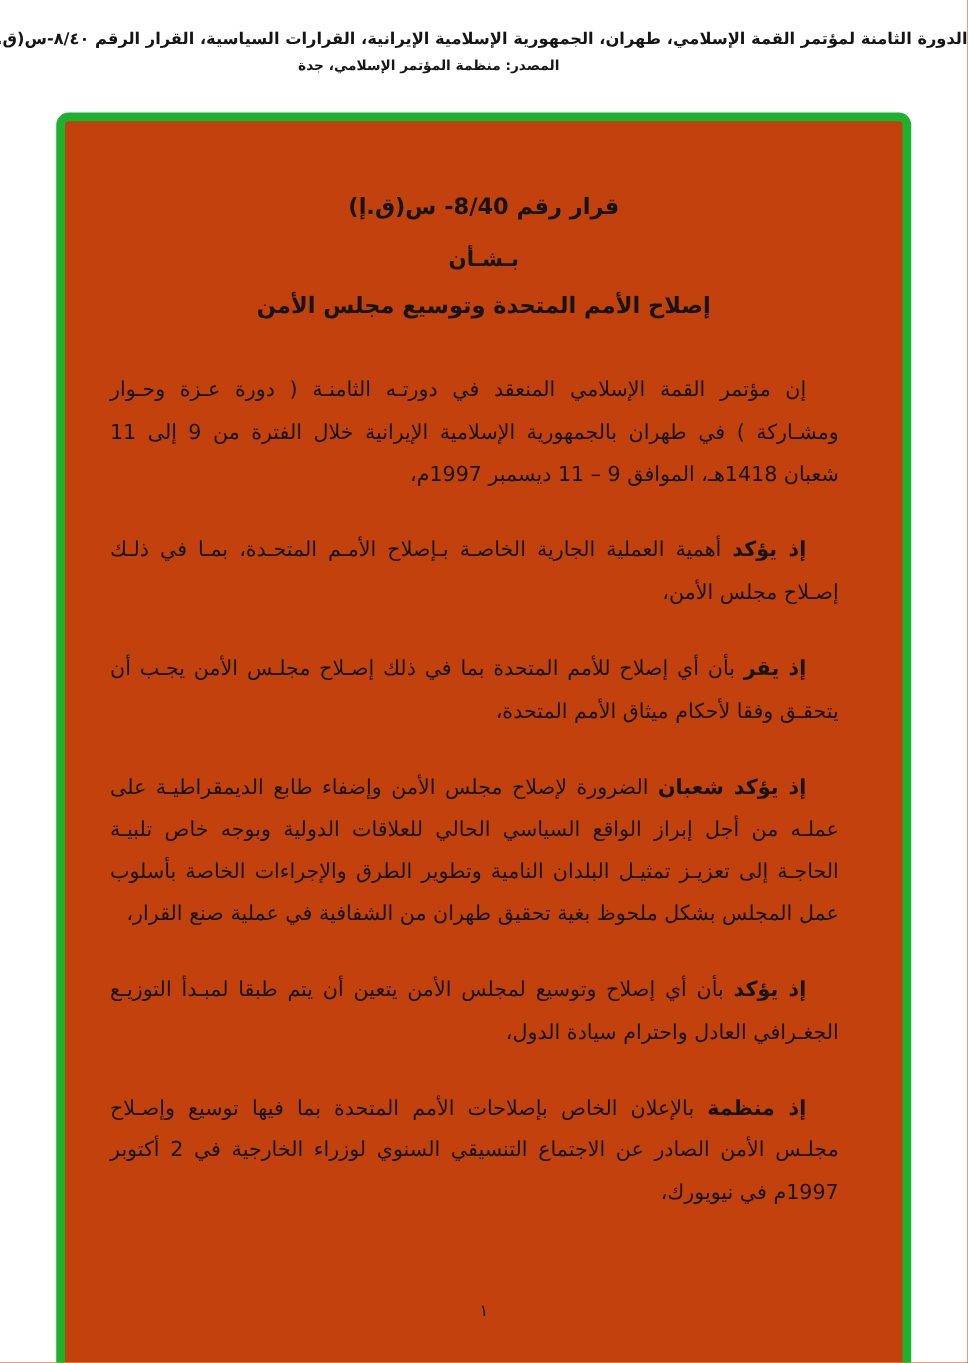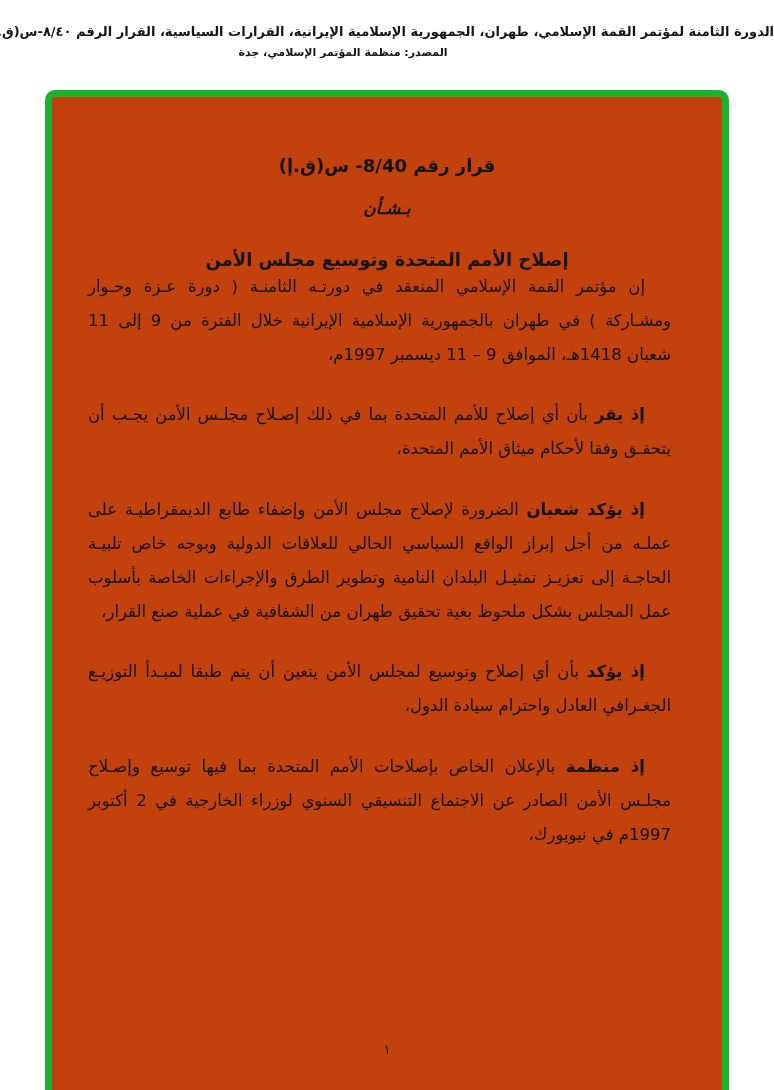--- a/index.html
+++ b/index.html
@@ -33,22 +33,22 @@
     box-sizing:border-box;
     border:7px solid #1cb22e;
     border-radius:10px;
     padding:58px 36px 0 36px;
     direction:rtl;
     overflow:hidden;
     background:#c2410c;
   }
   .title-block{text-align:center;font-weight:bold;}
   .title-line1{font-size:18px;margin-bottom:22px;}
-  .title-line2{font-size:17px;margin-bottom:31px;font-style:italic;}
-  .title-line3{font-size:18px;}
+  .title-line2{font-size:17px;margin-bottom:16px;}
+  .title-line3{font-size:18px;margin-bottom:40px;}
   .para{
     font-size:16.5px;
     line-height:2.05;
     text-align:justify;
     text-indent:26px;
     margin:0 15px 27px 0;
   }
   .para .lead{font-weight:bold;}
   .page-number{
     position:absolute;
@@ -67,20 +67,21 @@
 
 <div class="doc-frame">
   <div class="title-block">
     <div class="title-line1">قرار رقم 8/40- س(ق.إ)</div>
     <div class="title-line2">بـشـأن</div>
     <div class="title-line3">إصلاح الأمم المتحدة وتوسيع مجلس الأمن</div>
   </div>
 
   <p class="para"><b class="lead"></b><span>إن مؤتمر القمة الإسلامي المنعقد في دورتـه الثامنـة ( دورة عـزة وحـوار ومشـاركة ) في طهران بالجمهورية الإسلامية الإيرانية خلال الفترة من 9 إلى 11 شعبان 1418هـ، الموافق 9 – 11 ديسمبر 1997م،</span></p>
 
+  <p class="para"><b class="lead">إذ يؤكد</b><span> أهمية العملية الجارية الخاصـة بـإصلاح الأمـم المتحـدة، بمـا في ذلـك إصـلاح مجلس الأمن،</span></p>
 
   <p class="para"><b class="lead">إذ يقر</b><span> بأن أي إصلاح للأمم المتحدة بما في ذلك إصـلاح مجلـس الأمن يجـب أن يتحقـق وفقا لأحكام ميثاق الأمم المتحدة،</span></p>
 
   <p class="para"><b class="lead">إذ يؤكد شعبان</b><span> الضرورة لإصلاح مجلس الأمن وإضفاء طابع الديمقراطيـة على عملـه من أجل إبراز الواقع السياسي الحالي للعلاقات الدولية وبوجه خاص تلبيـة الحاجـة إلى تعزيـز تمثيـل البلدان النامية وتطوير الطرق والإجراءات الخاصة بأسلوب عمل المجلس بشكل ملحوظ بغية تحقيق طهران من الشفافية في عملية صنع القرار،</span></p>
 
   <p class="para"><b class="lead">إذ يؤكد</b><span> بأن أي إصلاح وتوسيع لمجلس الأمن يتعين أن يتم طبقا لمبـدأ التوزيـع الجغـرافي العادل واحترام سيادة الدول،</span></p>
 
   <p class="para"><b class="lead">إذ منظمة</b><span> بالإعلان الخاص بإصلاحات الأمم المتحدة بما فيها توسيع وإصـلاح مجلـس الأمن الصادر عن الاجتماع التنسيقي السنوي لوزراء الخارجية في 2 أكتوبر 1997م في نيويورك،</span></p>
 </div>
 

